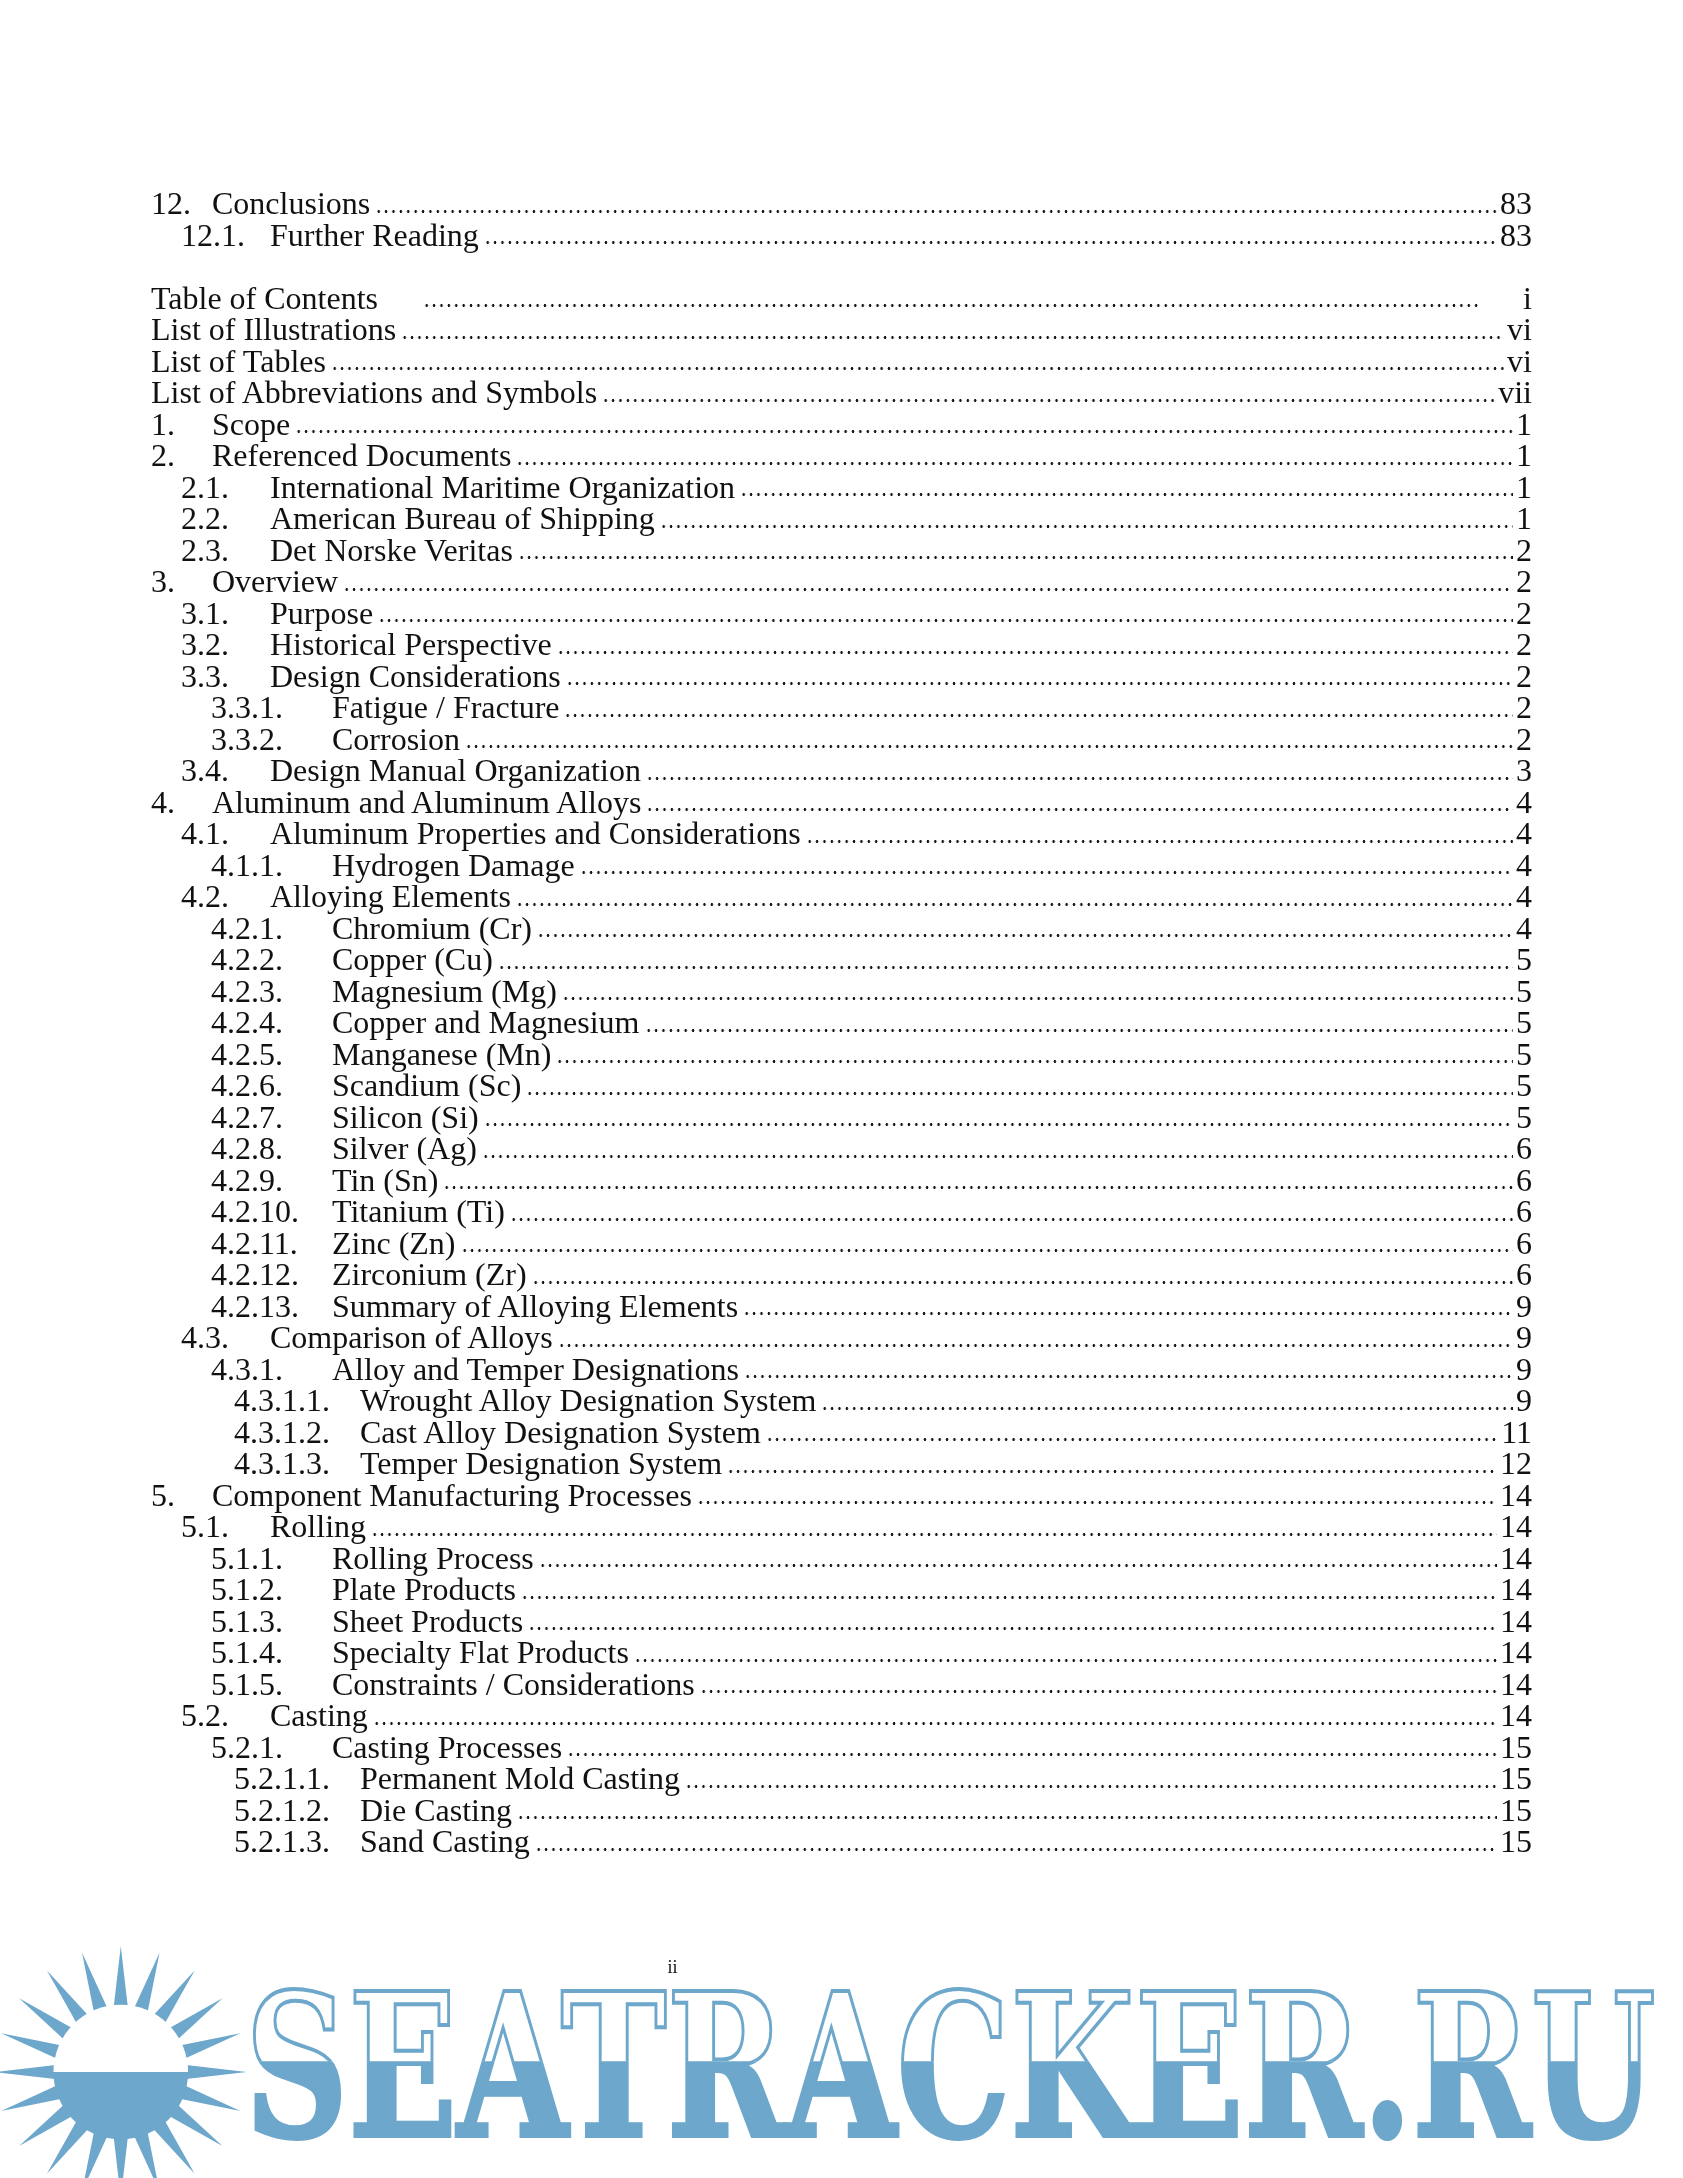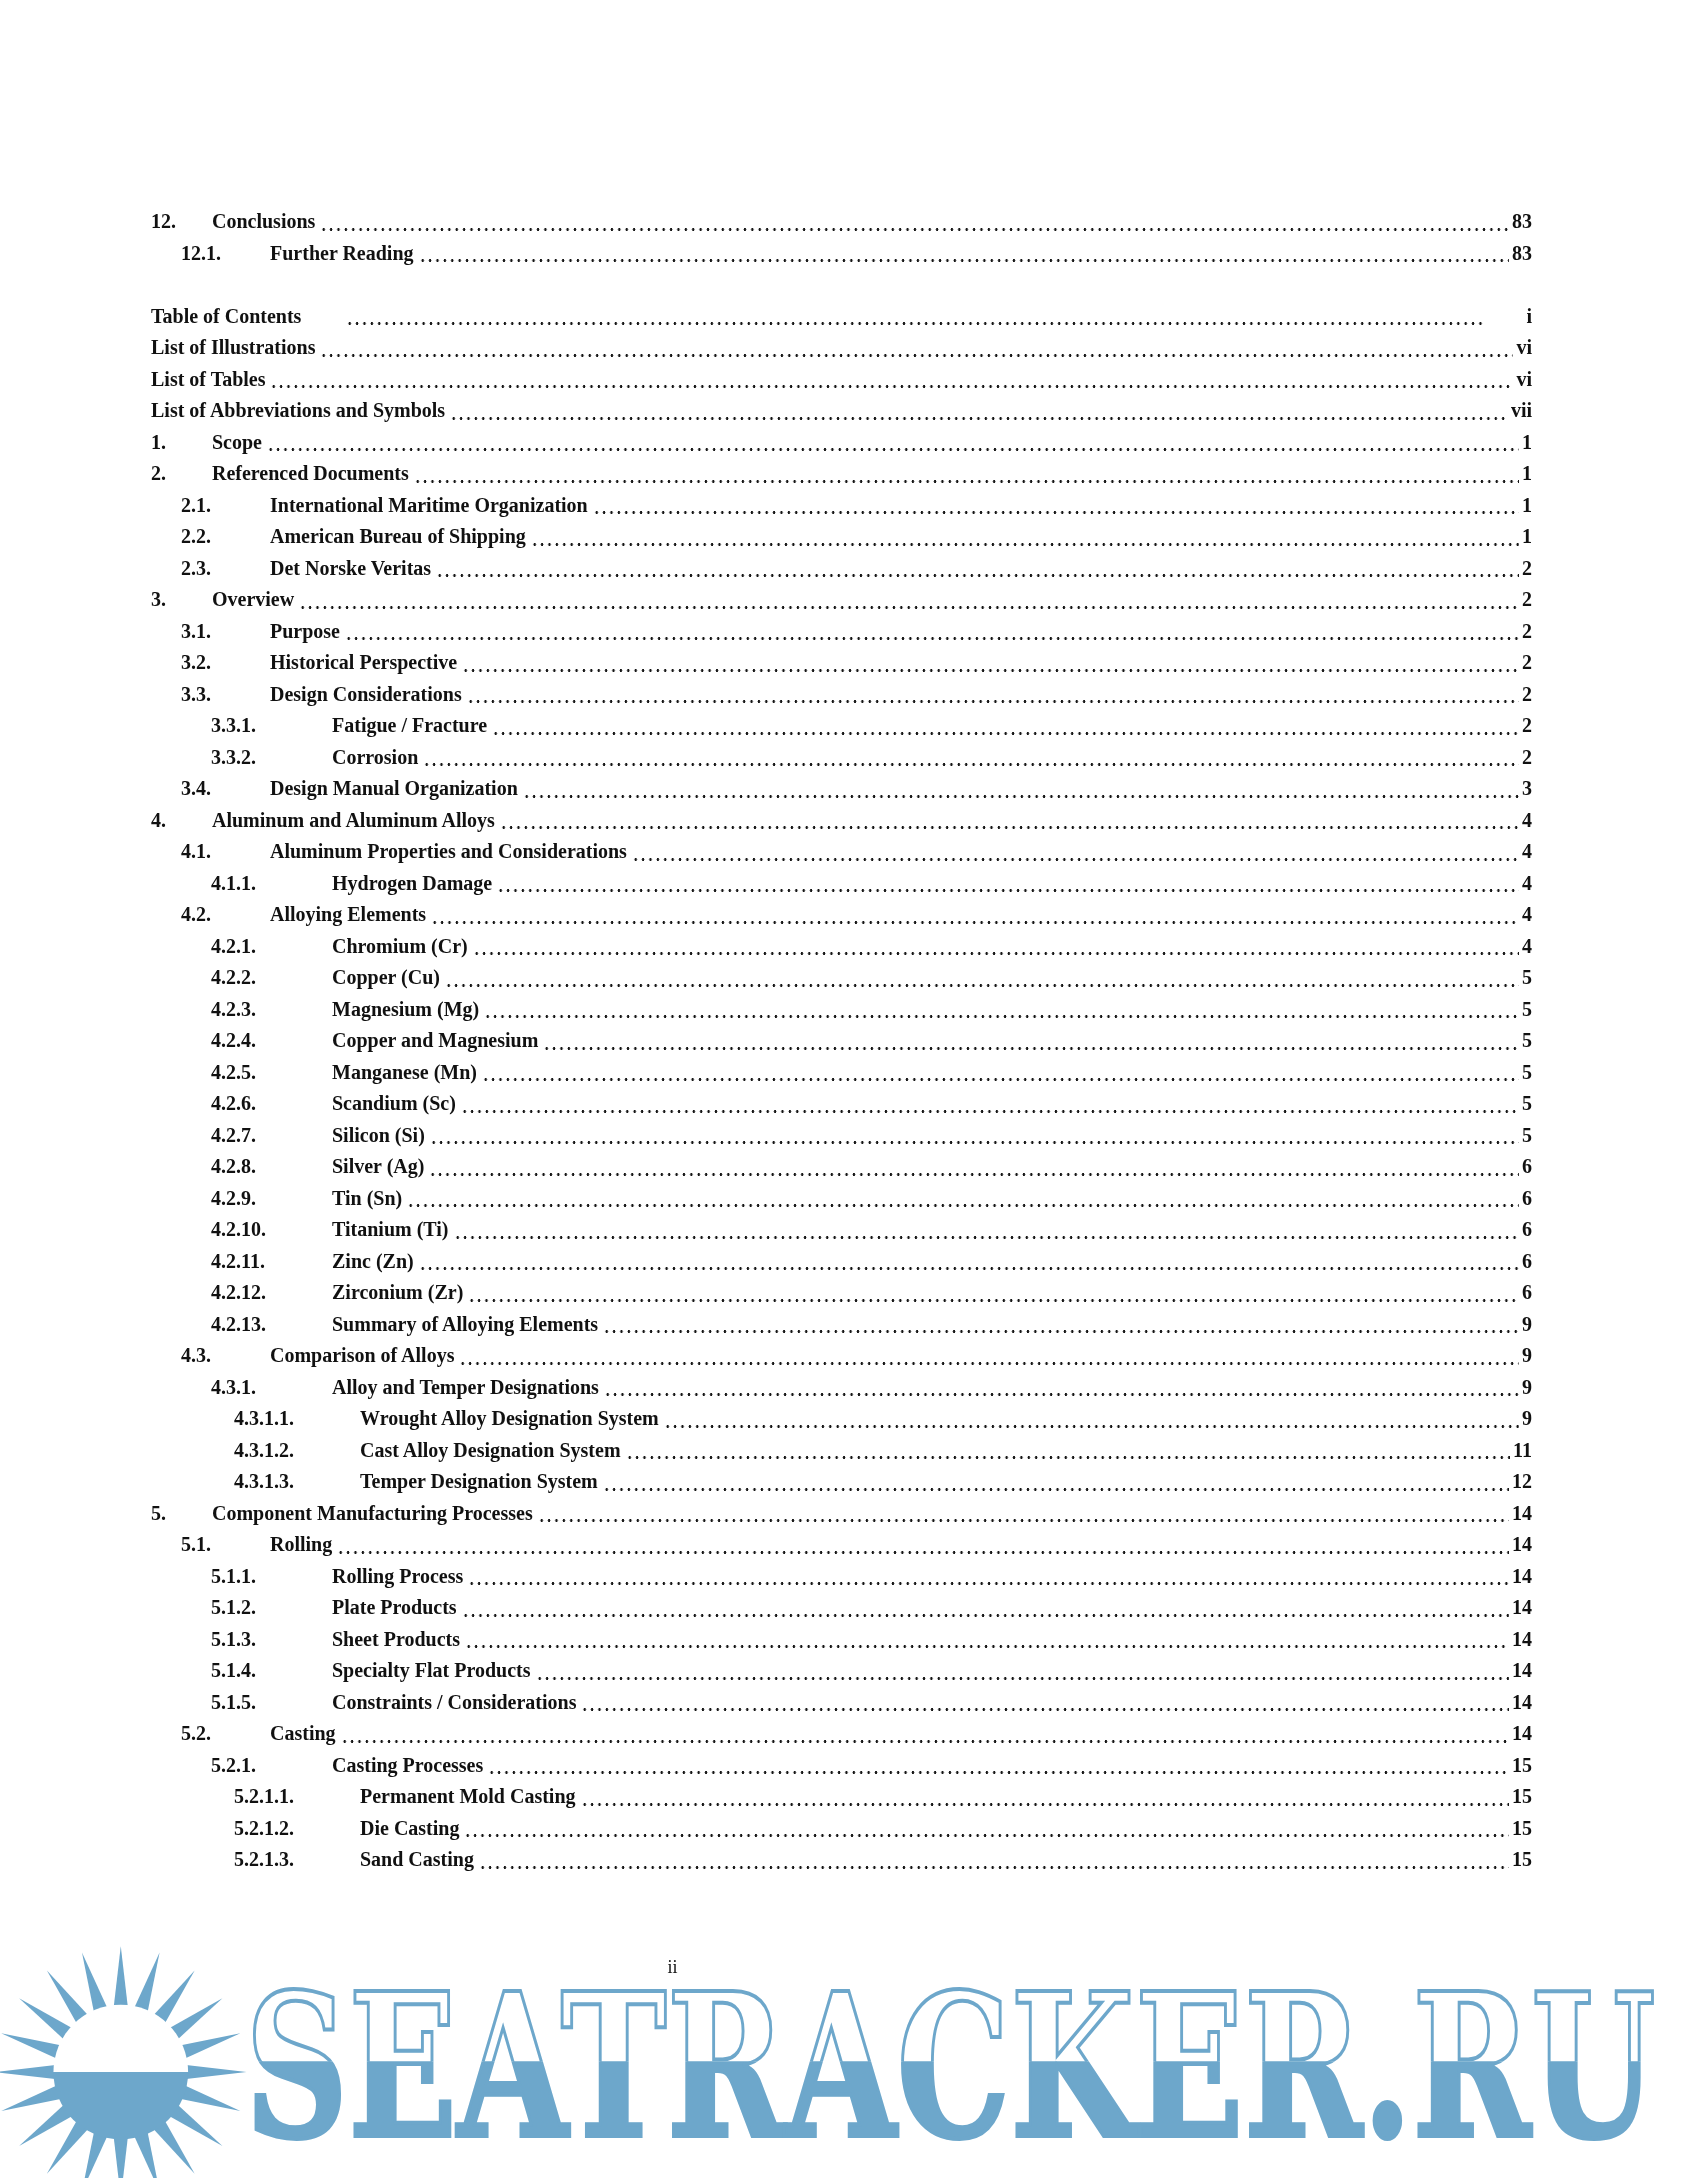--- a/index.html
+++ b/index.html
@@ -6,25 +6,24 @@
   #page{
     position:relative;
     width:1683px;height:2178px;
     background:#ffffff;
     overflow:hidden;
     font-family:"Liberation Serif","DejaVu Serif",serif;
     color:#111111;
   }
   #toc{
     position:absolute;
-    left:151px;top:206px;
+    left:151px;top:188px;
     width:1381px;
-    font-size:20px;
+    font-size:32px;
     line-height:31.5px;
-    font-weight:bold;
   }
   .toc-row{
     display:flex;
     align-items:baseline;
     height:31.5px;
     white-space:nowrap;
   }
   .toc-row.gap{margin-top:31.5px;gap:40px;}
   .toc-row .num{flex:0 0 auto;}
   .lvl1 .num{width:61px;}

